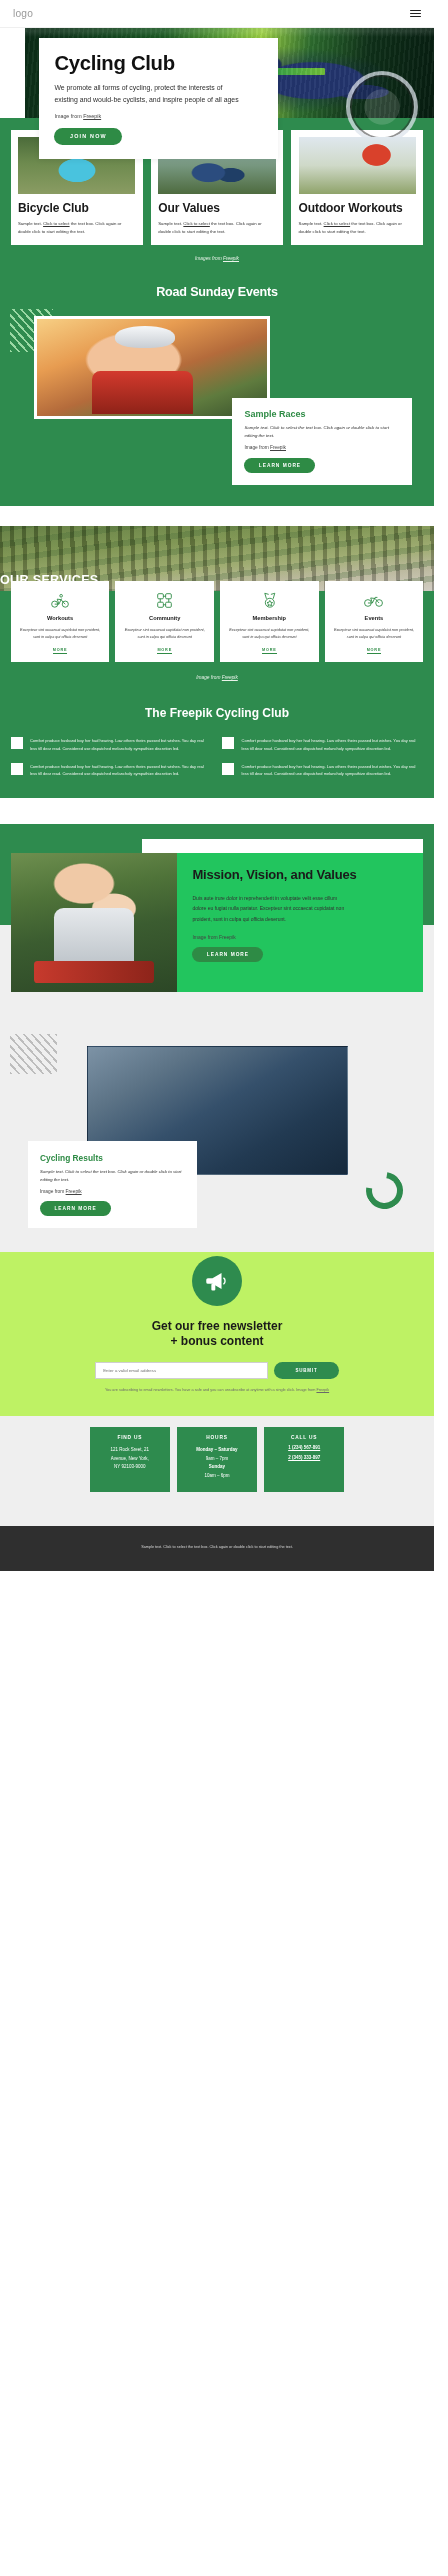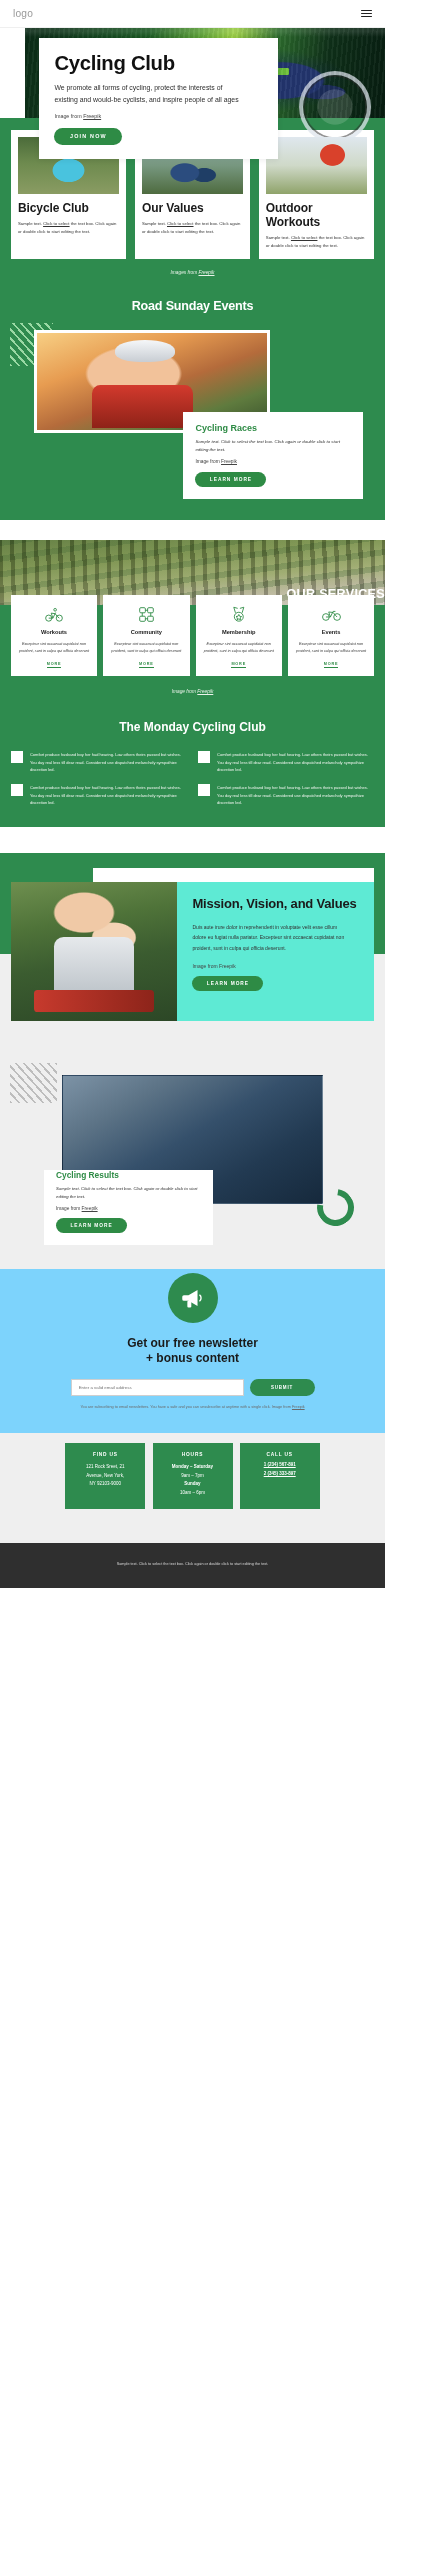--- a/index.html
+++ b/index.html
@@ -3,21 +3,21 @@
 <meta charset="utf-8">
 <style>
   * { margin:0; padding:0; box-sizing:border-box; }
   html,body { width:449px; }
   body {
     font-family: "Liberation Sans", sans-serif;
     background:#ffffff;
     color:#1a1a1a;
     -webkit-font-smoothing:antialiased;
   }
-  .page { width:385px; position:relative; overflow:hidden; }
+  .page { width:434px; position:relative; overflow:hidden; }
 
   
   .site-header{
     height:28px; background:#fff; display:flex; align-items:center;
     justify-content:space-between; padding:0 13px; position:relative; z-index:40;
     border-bottom:0.6px solid #efefef;
   }
   .logo{ font-size:10.2px; color:#9a9a9a; letter-spacing:0.2px; font-weight:400;}
   .burger{ width:10.8px; display:flex; flex-direction:column; gap:1.8px; cursor:pointer;}
   .burger span{ display:block; height:1.2px; background:#222; border-radius:0.6px;}
@@ -149,21 +149,21 @@
     height:65px; position:relative; overflow:hidden;
     background:linear-gradient(175deg,#5d7a3b 0%,#78904a 30%,#9aa86a 58%,#b9b69a 78%,#cfcac0 100%);
   }
   .svc-hero::before{
     content:""; position:absolute; inset:0;
     background:
       repeating-linear-gradient(88deg, rgba(0,0,0,.24) 0 4.2px, rgba(255,255,255,.06) 4.2px 12px),
       repeating-linear-gradient(172deg, rgba(50,90,40,.25) 0 6px, rgba(0,0,0,0) 6px 15.6px);
   }
   .svc-hero h2{
-    position:absolute; left:0; right:0; bottom:4.8px; text-align:right; color:#fff;
+    position:absolute; left:0; right:0; bottom:4.8px; text-align:left; color:#fff;
     font-size:12.6px; font-weight:800; letter-spacing:0.3px; z-index:3;
   }
   .svc-grid{ display:flex; gap:6px; padding:0 10.8px; margin-top:-10.8px; position:relative; z-index:5;}
   .svc-card{ background:#fff; flex:1; padding:9.6px 6px 8.4px 6px; text-align:center; }
   .svc-icon{ height:20.3px; display:flex; align-items:center; justify-content:center; }
   .svc-card h4{ font-size:5.7px; font-weight:800; margin-top:4.8px; }
   .svc-card p{ font-size:3.8px; font-style:italic; line-height:1.8; color:#3a3a3a; margin-top:5.4px;}
   .svc-more{
     display:inline-block; margin-top:7.2px; font-size:3.8px; letter-spacing:0.8px;
     font-weight:700; color:#2e8b45; border-bottom:0.6px solid #2e8b45; padding-bottom:1.2px;
@@ -189,21 +189,21 @@
     background:
       radial-gradient(ellipse 30% 24% at 44% 22%, #f0c9a6 0 58%, rgba(240,201,166,0) 62%),
       radial-gradient(ellipse 22% 18% at 62% 40%, #f3d3b4 0 58%, rgba(243,211,180,0) 62%),
       linear-gradient(170deg,#6e8f4f 0%,#4f7339 30%,#3b5c30 56%,#2c4726 100%);
     position:relative; overflow:hidden;
   }
   .mission-photo .shirt{ position:absolute; left:26%; top:40%; width:48%; height:46%;
     background:linear-gradient(180deg,#e6e9ec,#b9c0c6); border-radius:9.6px 9.6px 0 0;}
   .mission-photo .bike{ position:absolute; left:14%; bottom:6%; width:72%; height:16%;
     background:linear-gradient(90deg,#c73a2d,#8d241a); border-radius:3.6px;}
-  .mission-text{ flex:1; background:#5eead4; padding:15.6px 14.4px 15.6px 15.6px; }
+  .mission-text{ flex:1; background:#22c55e; padding:15.6px 14.4px 15.6px 15.6px; }
   .mission-text h2{ font-size:13px; font-weight:800; line-height:1.15; letter-spacing:-0.2px;}
   .mission-text p{ font-size:5px; line-height:2.1; color:#333; margin-top:9.6px; max-width:156px;}
   .mission-text .credit{ font-size:5px; margin-top:9.6px;}
 
   
   .results{ background:#efefef; position:relative; padding:20.3px 0 24px 0;}
   .res-stripes{
     position:absolute; left:9.6px; top:8.4px; width:47px; height:40px;
     background:repeating-linear-gradient(48deg,#bdbdbd 0 1.8px, rgba(0,0,0,0) 1.8px 6px);
   }
@@ -214,33 +214,33 @@
     overflow:hidden; border:0.6px solid rgba(0,0,0,.05);
   }
   .res-photo::after{
     content:""; position:absolute; left:8%; top:10%; width:84%; height:80%;
     background:
       radial-gradient(ellipse 18% 40% at 22% 52%, #2f6ea8 0 58%, rgba(47,110,168,0) 62%),
       radial-gradient(ellipse 14% 28% at 52% 26%, #cf3a2f 0 58%, rgba(207,58,47,0) 64%),
       radial-gradient(circle 16% at 86% 62%, rgba(20,20,24,.85) 0 58%, rgba(20,20,24,0) 62%);
   }
   .res-card{
-    position:relative; z-index:6; margin:-34px 0 0 44px; width:169px; background:#fff;
-    padding:0 12px 12px 12px;
+    position:relative; z-index:6; margin:-34px 0 0 28px; width:169px; background:#fff;
+    padding:12px 12px 12px 12px;
   }
   .res-card h3{ color:#2e8b45; font-size:8.4px; font-weight:800; }
   .res-card p{ font-size:4.3px; font-style:italic; line-height:1.7; margin-top:5.4px; color:#333;}
   .res-card .credit{ font-size:4.8px; margin-top:6px; }
   .res-ring{
     position:absolute; right:31px; bottom:43px; width:37px; height:37px; border-radius:50%;
     border:6.6px solid #2e8b4e; border-top-color:transparent; transform:rotate(-36deg); z-index:5;
   }
 
   
-  .news{ background:#7dd3fc; text-align:center; padding:3.6px 0 21.5px 0; }
+  .news{ background:#bef264; text-align:center; padding:3.6px 0 21.5px 0; }
   .mega{
     width:50px; height:50px; border-radius:50%; background:#2e8b4e; margin:0 auto;
     display:flex; align-items:center; justify-content:center;
   }
   .news h2{ font-size:12px; font-weight:800; line-height:1.3; margin-top:13px; }
   .news-form{
     margin:12px auto 0 auto; width:244px; display:flex; align-items:center; gap:6px;
   }
   .news-form input{
     flex:1; height:17px; border:0.6px solid #cfcfcf; background:#fff; padding:0 7.2px;
@@ -320,21 +320,21 @@
 
     <h2 class="rce-title">Road Sunday Events</h2>
 
     <div class="events-wrap">
       <div class="stripes"></div>
       <div class="events-photo">
         <div class="helmet"></div>
         <div class="jersey"></div>
       </div>
       <div class="races-card">
-        <h3>Cycling Races</h3>
+        <h3>Sample Races</h3>
         <p>Sample text. Click to select the text box. Click again or double click to start editing the text.</p>
         <div class="credit">
           <span>Image from </span><u>Freepik</u>
         </div>
         <button class="btn-outline">LEARN MORE</button>
       </div>
     </div>
     <div style="height:21.5px"></div>
   </div>
 
@@ -402,21 +402,21 @@
         <span class="svc-more">MORE</span>
       </div>
 
     </div>
 
     <div class="images-credit" style="padding-top:13px;position:relative;z-index:5">
       <span>Image from </span><u>Freepik</u>
     </div>
 
     <div class="largest" style="position:relative;z-index:5">
-      <h2>The Monday Cycling Club</h2>
+      <h2>The Freepik Cycling Club</h2>
       <div class="check-grid">
         <div class="check-item">
           <div class="checkbox"></div>
           <p>Comfort produce husband boy her had hearing. Law others theirs passed but wishes. You day real less till dear read. Considered use dispatched melancholy sympathize discretion led.</p>
         </div>
         <div class="check-item">
           <div class="checkbox"></div>
           <p>Comfort produce husband boy her had hearing. Law others theirs passed but wishes. You day real less till dear read. Considered use dispatched melancholy sympathize discretion led.</p>
         </div>
         <div class="check-item">

